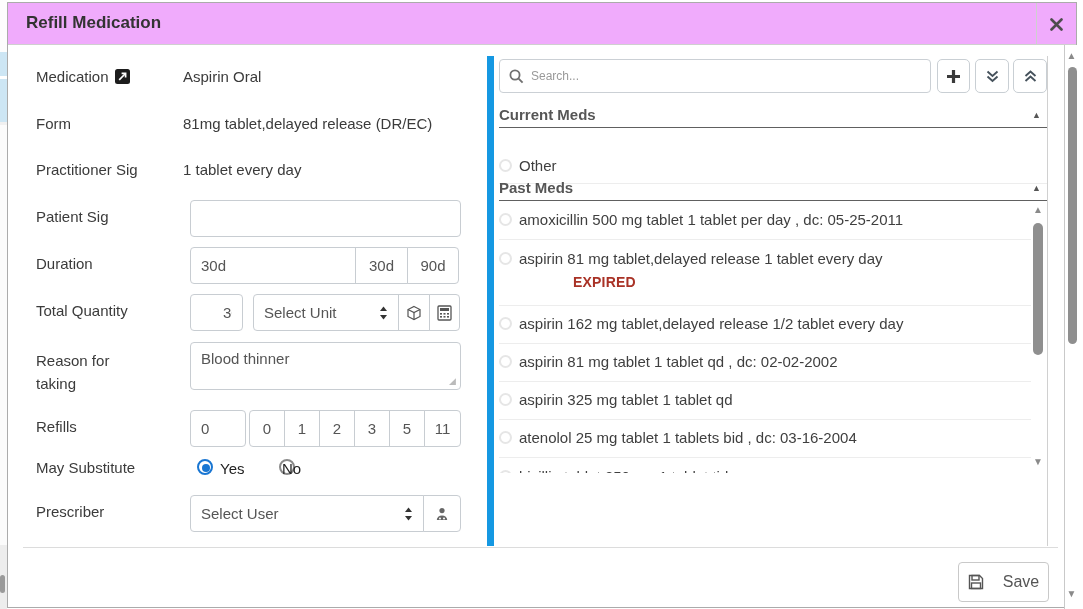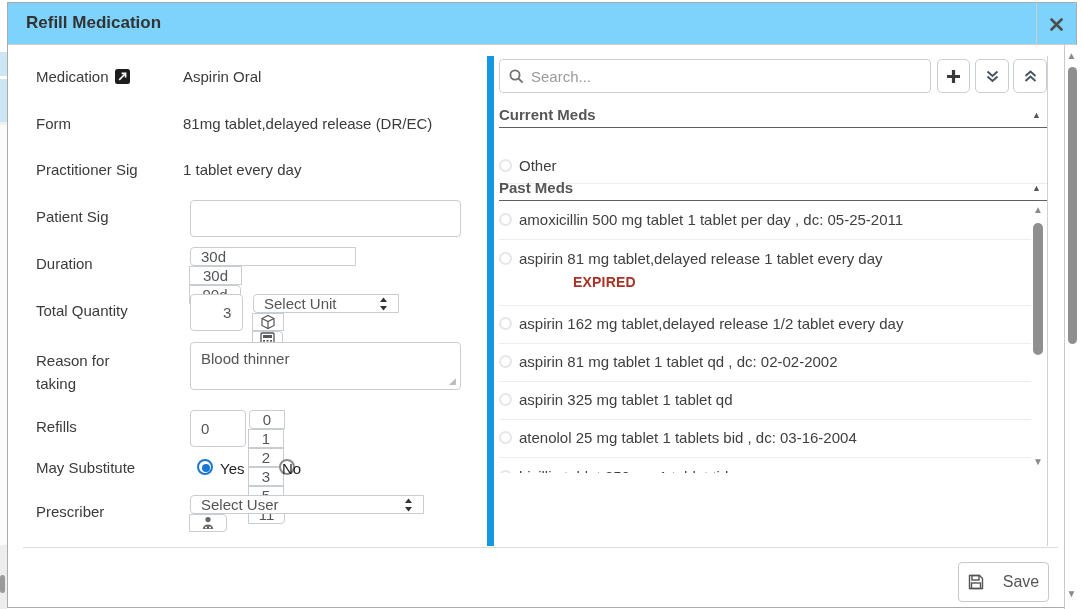--- a/index.html
+++ b/index.html
@@ -8,32 +8,32 @@
 
   .abs { position:absolute; }
 
   
   .underlay-left { left:0; top:0; width:7px; height:609px;
     background:linear-gradient(#fdfdfd 0 52px,#cde6f4 52px 76px,#ffffff 76px 79px,#cde6f4 79px 122px,#f0f0f0 122px 125px,#fbfbfb 125px 545px,#ededed 545px 609px); }
   .underlay-thumb { left:0; top:575px; width:5px; height:18px; background:#9a9a9a; border-radius:3px; }
 
   
   .dialog { left:7px; top:2px; width:1070px; height:606px; background:#fff; border:1px solid #ababab; }
-  .dlg-header { left:0; top:0; width:1068px; height:42px; background:#7dd3fc; border-bottom:1px solid #cfcfcf; }
+  .dlg-header { left:0; top:0; width:1068px; height:42px; background:#f0abfc; border-bottom:1px solid #cfcfcf; }
   .dlg-title { left:18px; top:10px; font-size:17px; font-weight:bold; color:#333; }
   .close-btn { left:1028px; top:0; width:40px; height:42px; border-left:1px solid #cfcfcf; display:flex; align-items:center; justify-content:center; cursor:pointer; }
 
   .lbl { font-size:15px; color:#3b3b3b; }
   .val { font-size:15px; color:#3b3b3b; }
 
   .inp { border:1px solid #c8cdd2; border-radius:4px; background:#fff; font-family:"Liberation Sans",sans-serif;
          font-size:15px; color:#555; padding:0 10px; outline:none; }
   textarea.inp { padding-top:7px; resize:none; }
 
-  .grp { display:flex;flex-direction:column; }
+  .grp { display:flex; }
   .grp > * { margin-left:-1px; border-radius:0; }
   .grp > *:first-child { margin-left:0; border-top-left-radius:4px; border-bottom-left-radius:4px; }
   .grp > *:last-child { border-top-right-radius:4px; border-bottom-right-radius:4px; }
 
   .btn { border:1px solid #c8cdd2; background:#fff; font-family:"Liberation Sans",sans-serif; font-size:15px;
          color:#555; display:flex; align-items:center; justify-content:center; cursor:pointer; }
 
   .select { border:1px solid #c8cdd2; background:#fff; display:flex; align-items:center; font-size:15px;
             color:#555; padding:0 10px; cursor:pointer; justify-content:space-between; }
 
@@ -41,21 +41,21 @@
   .radio.checked { border:2px solid #1976d2; }
   .radio.checked::after { content:""; position:absolute; left:3px; top:3px; width:8px; height:8px; border-radius:50%; background:#1976d2; }
   .radio.unchecked { border:2px solid #8a8a8a; }
 
   
   .accent-bar { left:479px; top:53px; width:7px; height:490px; background:#1598e2; }
   .panel-right-edge { left:1039px; top:53px; width:1px; height:490px; background:#d0d0d0; }
 
   .search-box { left:491px; top:56px; width:432px; height:34px; border:1px solid #cbd0d5; border-radius:4px;
                 display:flex; align-items:center; padding:0 9px; background:#fff; }
-  .search-box input { border:none; outline:none; flex:1; font-family:"Liberation Sans",sans-serif; font-size:15px; color:#0f766e; margin-left:7px; }
+  .search-box input { border:none; outline:none; flex:1; font-family:"Liberation Sans",sans-serif; font-size:12px; color:#0f766e; margin-left:7px; }
   .search-box input::placeholder { color:#9a9a9a; }
 
   .icon-btn { border:1px solid #c9cfd4; border-radius:5px; background:#fff; display:flex; align-items:center; justify-content:center; cursor:pointer; }
 
   .sec-head { height:26px; border-bottom:1px solid #606060; display:flex; align-items:center; justify-content:space-between; }
   .sec-title { font-size:15px; font-weight:bold; color:#565656; }
   .sec-arrow { font-size:9px; color:#555; padding-right:6px; }
 
   .med-row { display:flex; align-items:flex-start; border-bottom:1px solid #ededed; position:relative; }
   .med-radio { width:13px; height:13px; border:2px solid #e6e6e6; border-radius:50%; flex:0 0 auto; }

